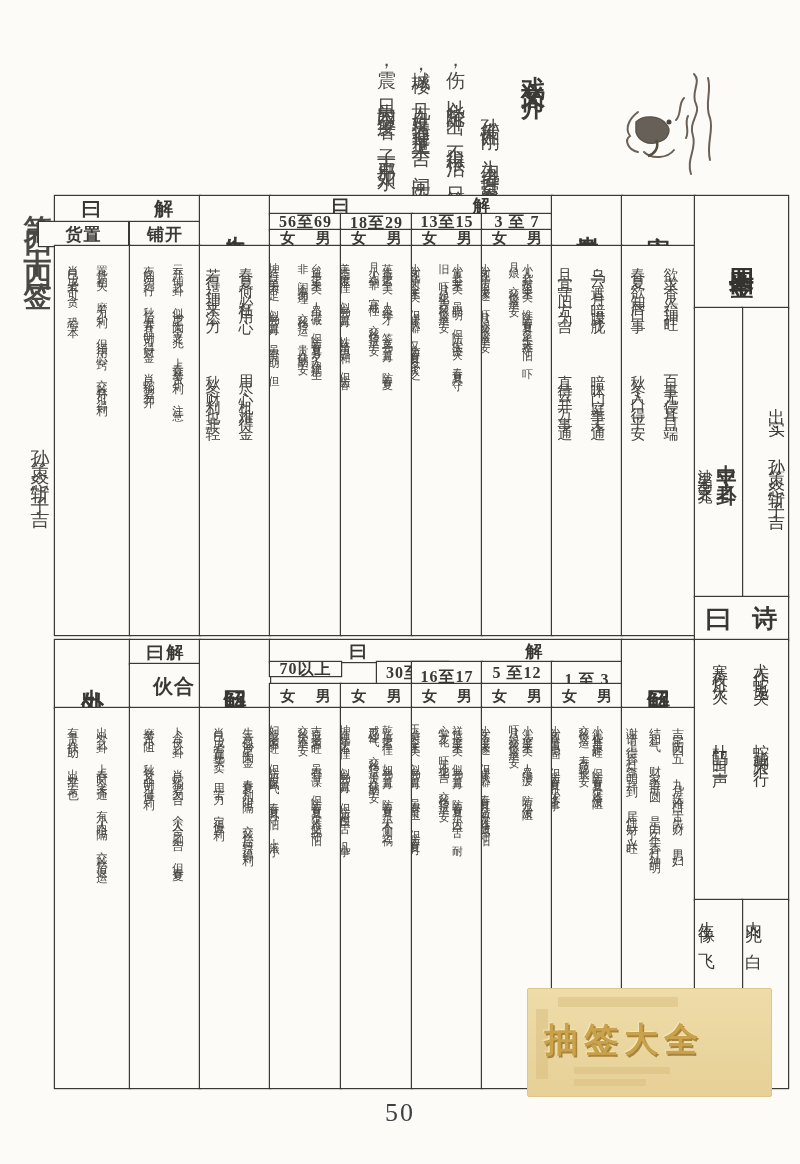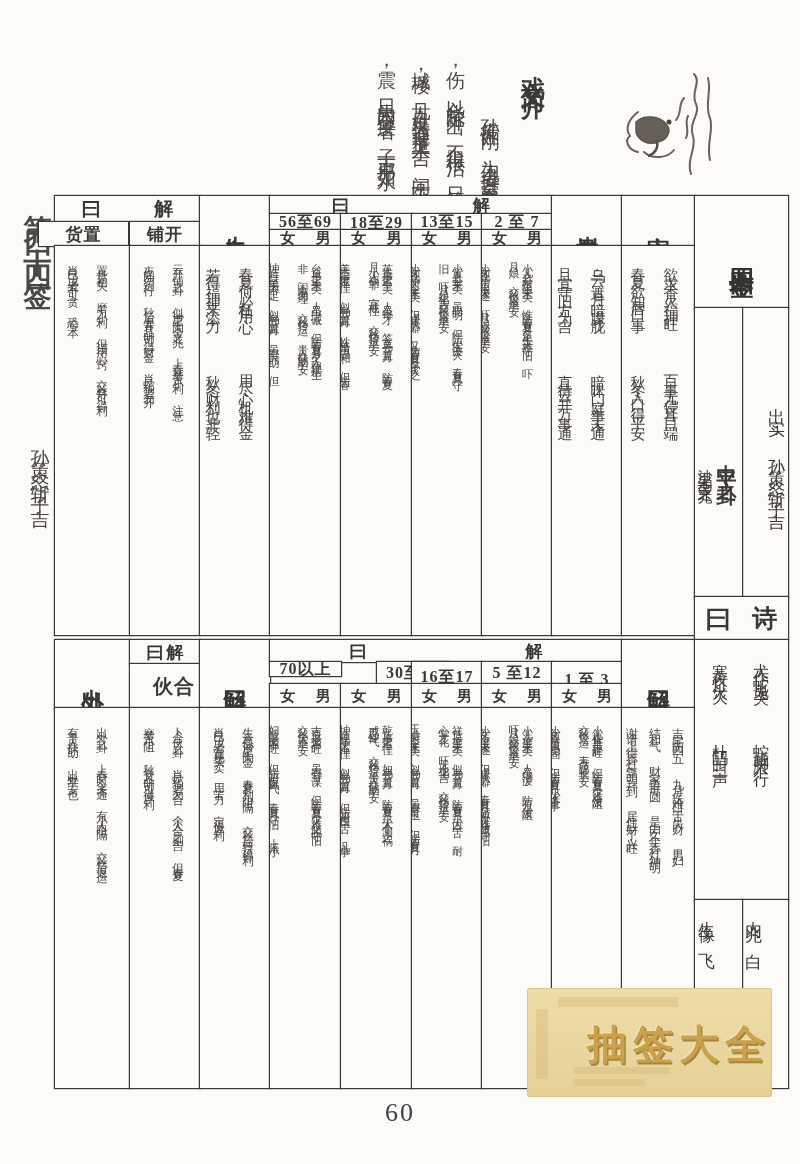--- a/index.html
+++ b/index.html
@@ -38,22 +38,22 @@
   .marginal{writing-mode:vertical-rl;text-orientation:upright;color:#4a4844;}
   .intro{writing-mode:vertical-rl;text-orientation:upright;color:#4a4845;}
   .intro-title{display:block;font-size:24px;font-weight:700;letter-spacing:7px;margin-left:10px;color:#3b3a37;}
   .intro-body{display:block;font-size:19px;letter-spacing:4.5px;line-height:34.5px;}
   .wm{
     position:absolute;left:527px;top:988px;width:243px;height:107px;
     background:linear-gradient(180deg,#eedca9,#e6d096);
     border:1px solid #dfc68c;border-radius:2px;z-index:30;
   }
   .wm-text{
-    position:absolute;left:0;right:0;top:28px;text-align:right;
-    font-size:40px;font-weight:700;letter-spacing:6px;color:#c9a24b;
+    position:absolute;left:16px;right:0;top:28px;text-align:left;
+    font-size:34px;font-weight:700;letter-spacing:6px;color:#c9a24b;
     font-family:"Liberation Serif","DejaVu Serif",serif;
     text-shadow:1.5px 1.5px 0 #a8853c,-1px -1px 1px #f4e7bc;
   }
   .wm-ghost{position:absolute;background:#d6ba7c;opacity:.45;border-radius:1px;}
   .pagenum{
     position:absolute;left:0;top:1098px;width:800px;text-align:center;
     font-size:26px;color:#3e4146;letter-spacing:2px;
     font-family:"Liberation Serif","DejaVu Serif",serif;
   }
 </style>
@@ -100,21 +100,21 @@
   </div>
 
   <div class="cell split" style="left:270px;top:196px;width:282px;height:18px;font-size:17px;">
     <span>曰</span>
     <span>解</span>
   </div>
 
   <div class="cell agecell" style="left:270px;top:214px;width:71px;height:16px;">56至69</div>
   <div class="cell agecell" style="left:341px;top:214px;width:71px;height:19px;">18至29</div>
   <div class="cell agecell" style="left:412px;top:214px;width:70px;height:16px;">13至15</div>
-  <div class="cell agecell" style="left:482px;top:214px;width:70px;height:16px;">2 至 7</div>
+  <div class="cell agecell" style="left:482px;top:214px;width:70px;height:16px;">3 至 7</div>
 
   <div class="cell gendercell" style="left:270px;top:230px;width:71px;height:16px;">
     <span>女</span>
     <span>男</span>
   </div>
   <div class="cell gendercell" style="left:341px;top:230px;width:71px;height:16px;">
     <span>女</span>
     <span>男</span>
   </div>
   <div class="cell gendercell" style="left:412px;top:230px;width:70px;height:16px;">
@@ -287,15 +287,15 @@
   </div>
 
   <div class="wm">
     <div class="wm-ghost" style="left:30px;top:8px;width:120px;height:10px;"></div>
     <div class="wm-ghost" style="left:8px;top:20px;width:12px;height:70px;"></div>
     <div class="wm-text">抽签大全</div>
     <div class="wm-ghost" style="left:46px;top:78px;width:96px;height:7px;"></div>
     <div class="wm-ghost" style="left:46px;top:90px;width:72px;height:7px;"></div>
   </div>
 
-  <div class="pagenum">60</div>
+  <div class="pagenum">50</div>
 
 </div>
 
 </body></html>

